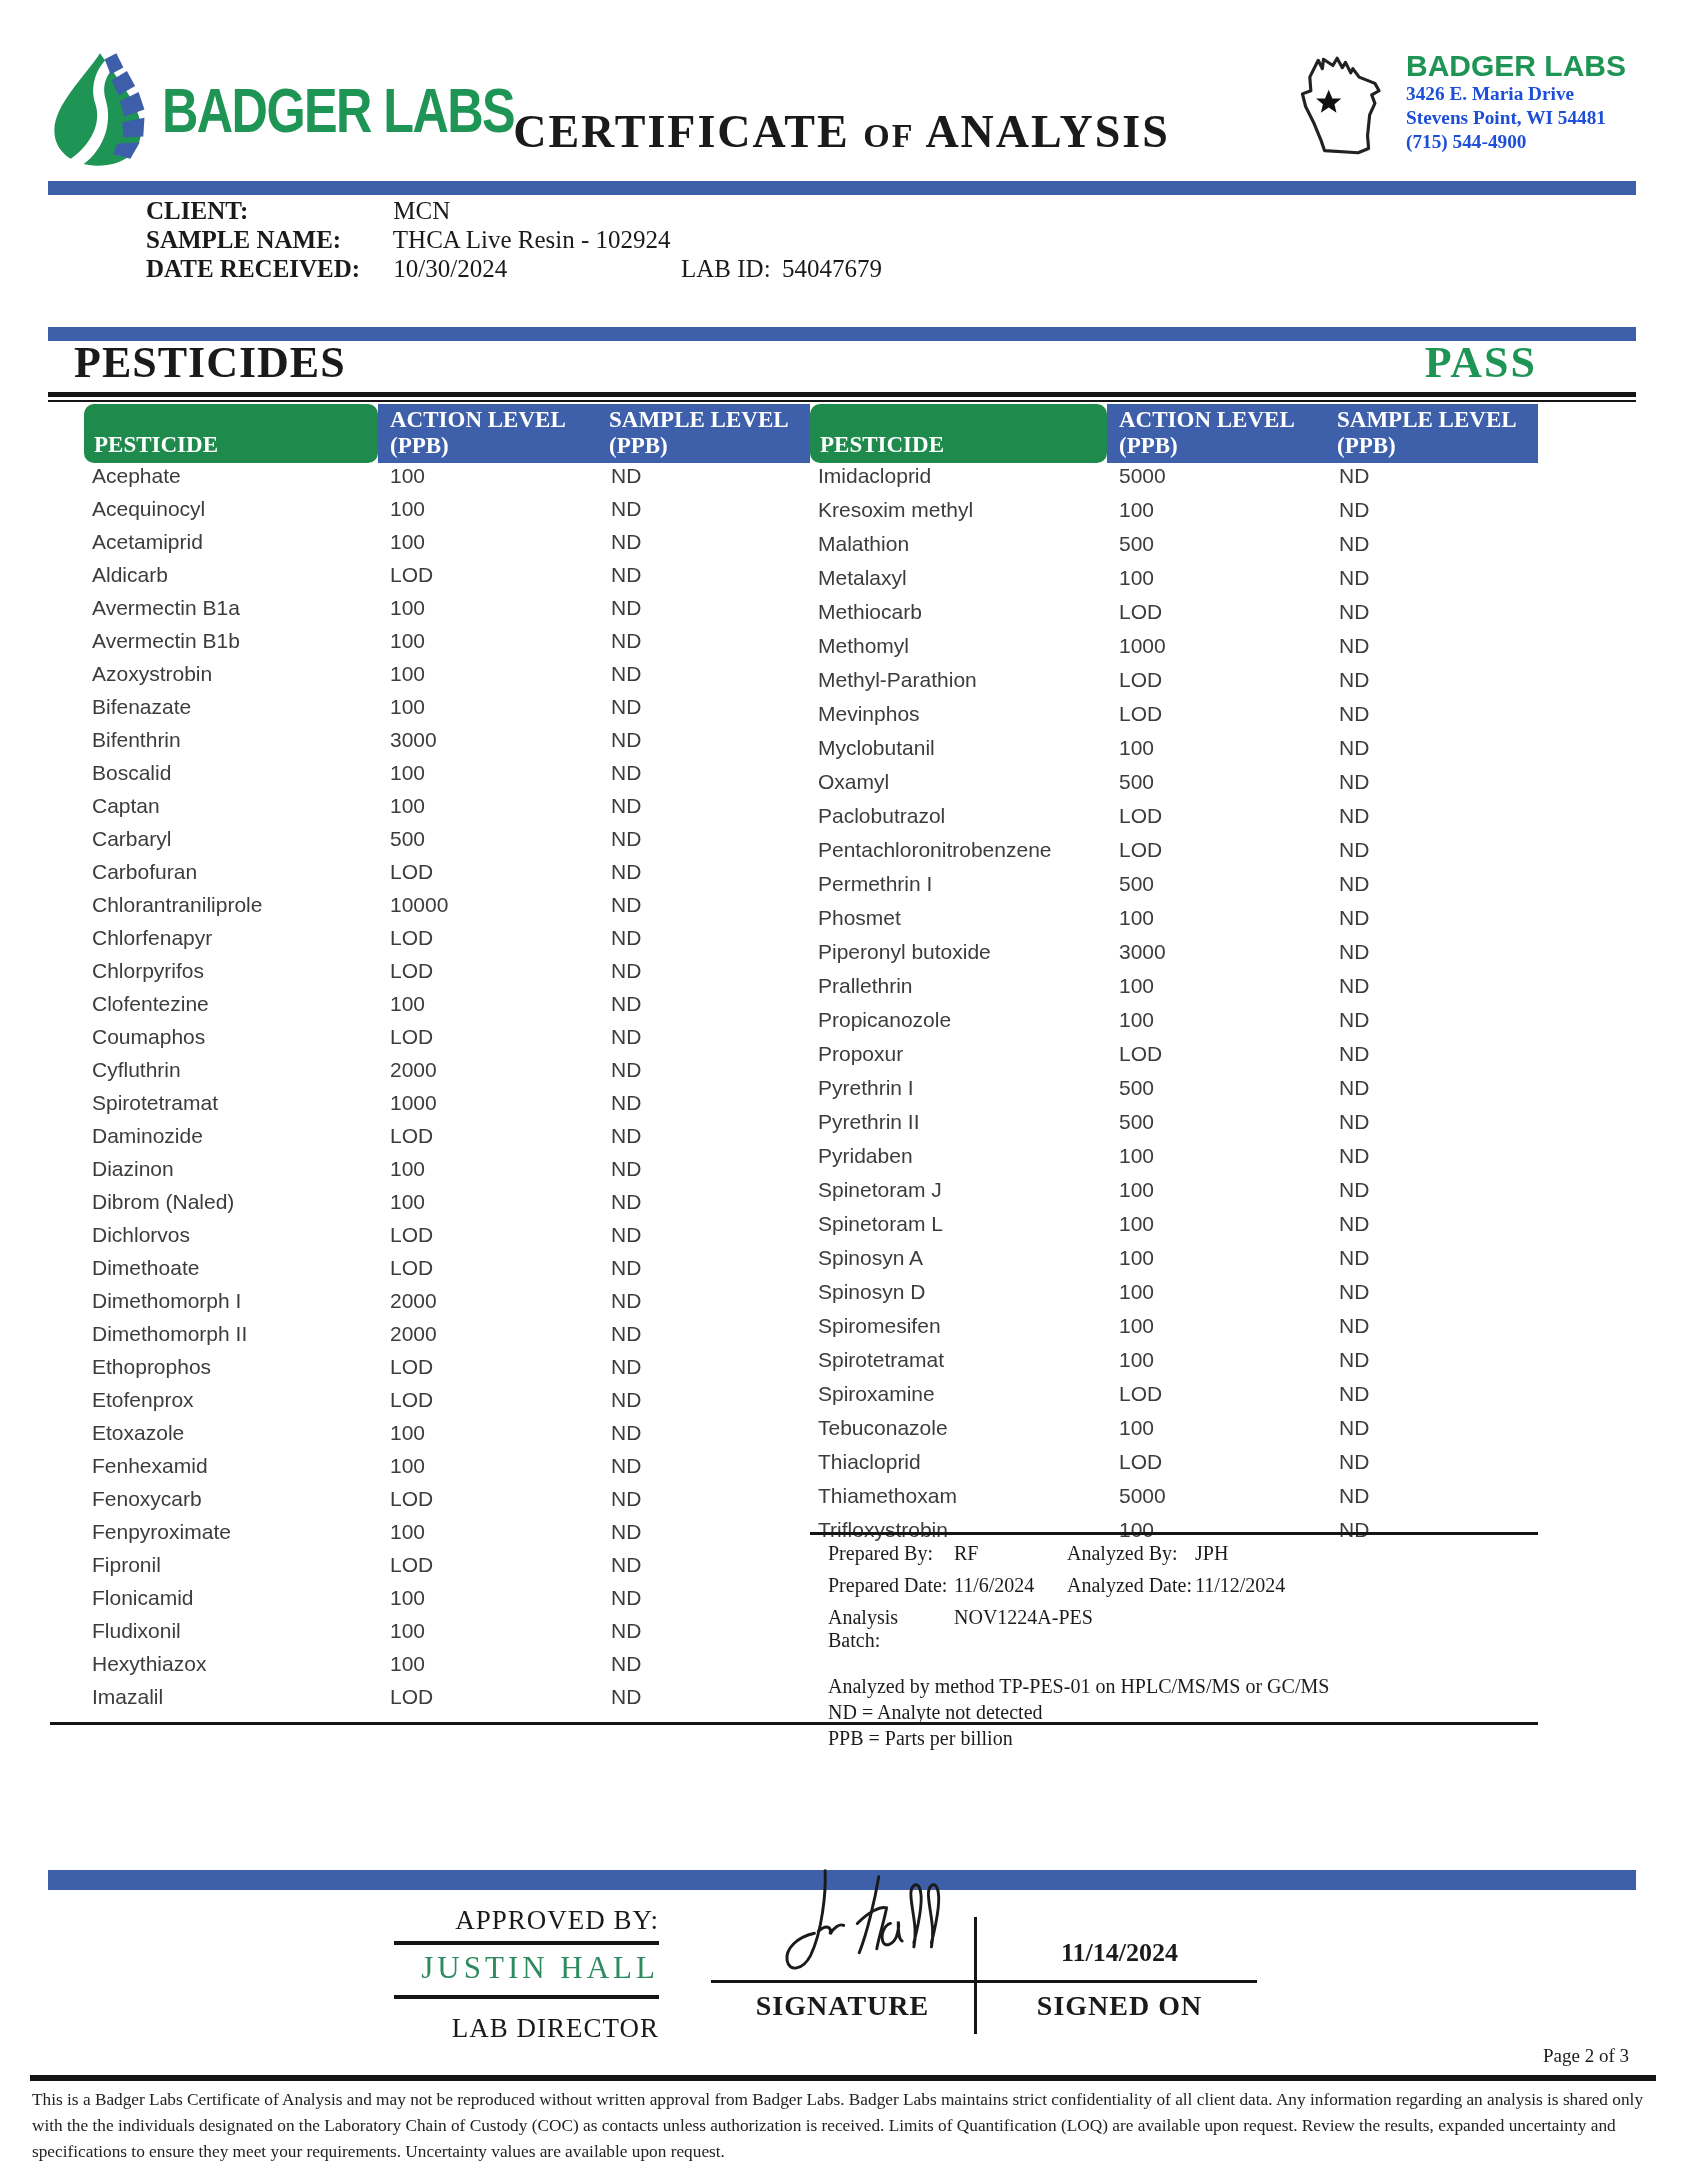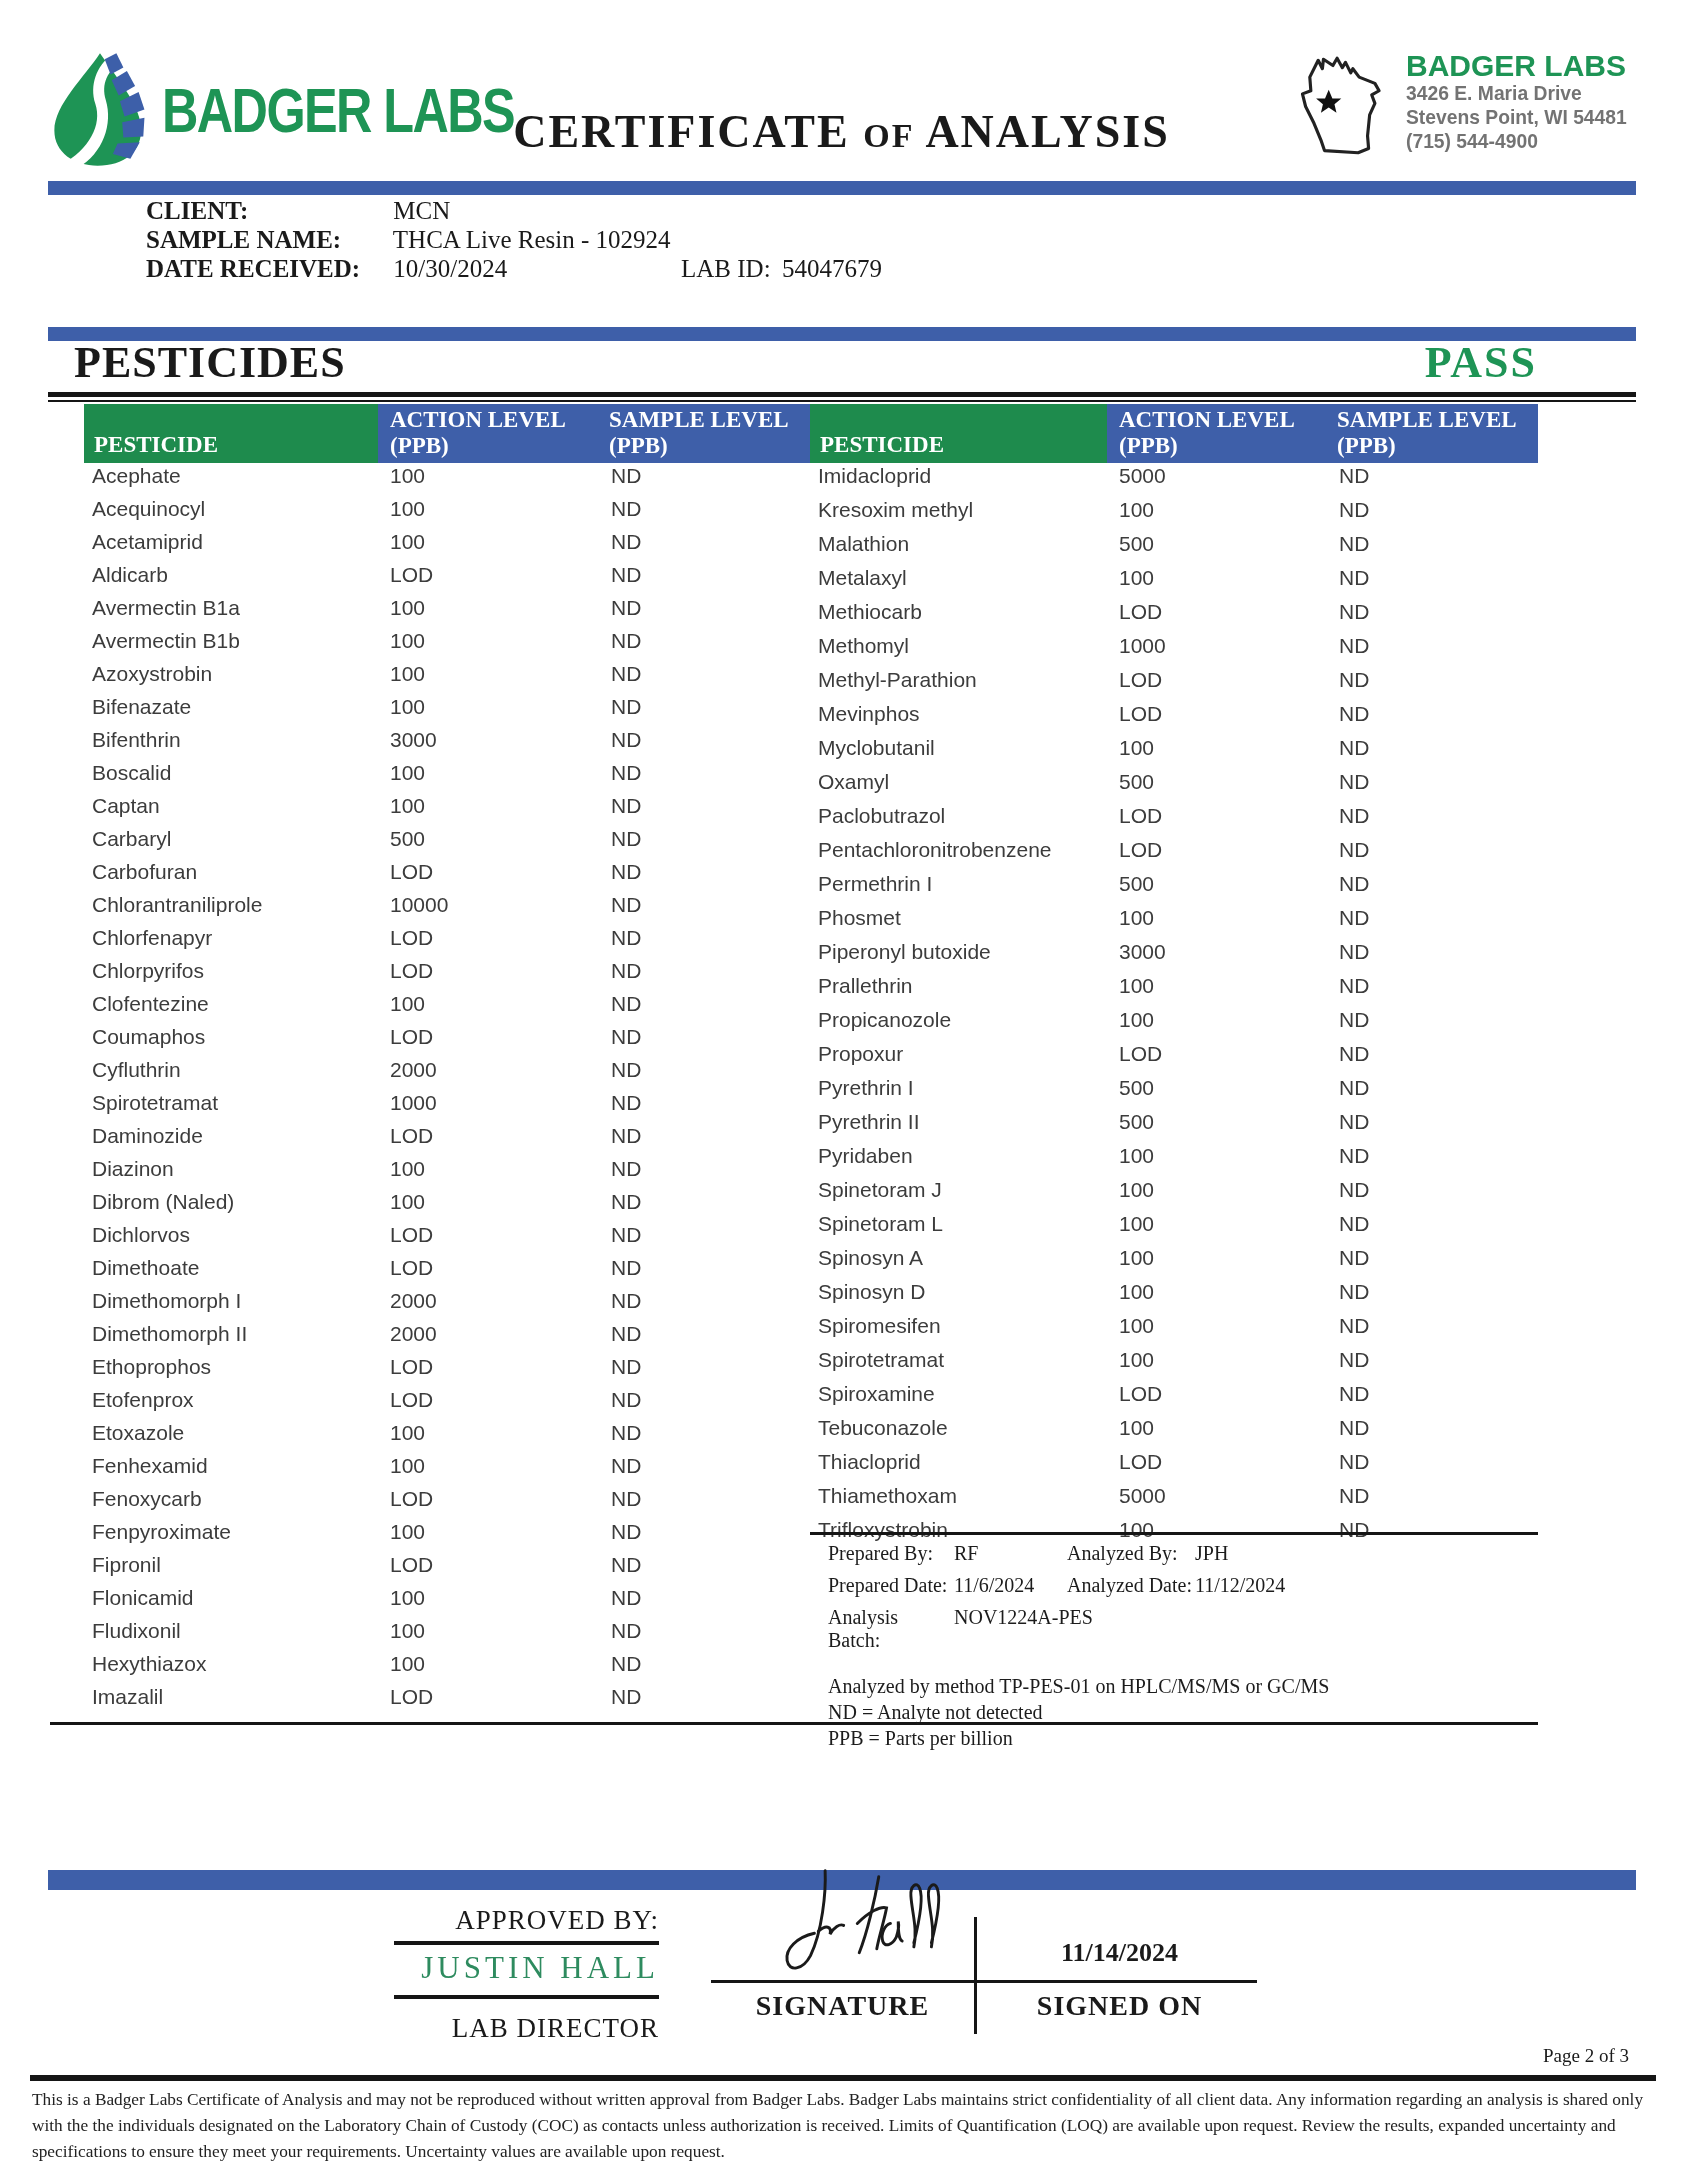--- a/index.html
+++ b/index.html
@@ -10,21 +10,21 @@
   .logo-wrap{position:absolute;left:45px;top:51px;display:flex;align-items:center;}
   .leaf-svg{width:117px;height:117px;}
   .logo-text{font-family:"Liberation Sans",sans-serif;font-weight:bold;font-size:63px;
              color:#1e9455;letter-spacing:-2px;transform:scaleX(.80);transform-origin:left center;white-space:nowrap;}
   .doc-title{position:absolute;left:416px;top:105px;width:851px;text-align:center;
              font-weight:bold;font-size:46px;letter-spacing:2px;white-space:nowrap;}
   .doc-title .of{font-size:34px;}
   .lab-block{position:absolute;left:1293px;top:50px;display:flex;gap:8px;align-items:flex-start;}
   .wi-svg{width:105px;height:113px;flex:none;}
   .lab-name{font-family:"Liberation Sans",sans-serif;font-weight:bold;font-size:30px;color:#1e9455;line-height:32px;}
-  .lab-addr{font-family:Liberation Sans, sans-serif;font-weight:bold;font-size:19.3px;color:#737373;line-height:24px;}
+  .lab-addr{font-family:Liberation Serif, serif;font-weight:bold;font-size:19.3px;color:#1d4ed8;line-height:24px;}
 
   .bar{position:absolute;left:48px;width:1588px;background:#3e5fa9;}
   .bar1{top:181px;height:14px;}
   .bar2{top:327px;height:14px;}
   .bar3{top:1870px;height:20px;}
 
   
   .meta{position:absolute;left:146px;top:197px;font-size:25px;}
   .meta-row{height:29px;position:relative;width:1089px;}
   .meta-label{display:inline-block;width:241px;font-weight:bold;}
@@ -38,21 +38,21 @@
   .rule-b{position:absolute;left:48px;top:400px;width:1588px;height:2px;background:#151515;}
 
   
   .tbl{position:absolute;top:404px;}
   .tbl-left{left:84px;width:726px;}
   .tbl-right{left:810px;width:728px;}
   .tbl-head{display:grid;height:55px;}
   .tbl-left .tbl-head,.tbl-left .row{grid-template-columns:294px 219px 213px;}
   .tbl-right .tbl-head,.tbl-right .row{grid-template-columns:297px 218px 213px;}
   .h-name{background:#1e8b4d;color:#fff;font-weight:bold;font-size:23px;
-          display:flex;align-items:flex-end;padding:0 0 5px 10px;}
+          display:flex;align-items:flex-end;padding:0 0 5px 10px;border-radius:10px;}
   .h-col{background:#3e5fa9;color:#fff;font-weight:bold;font-size:23px;
          display:flex;flex-direction:column;justify-content:space-between;padding:3px 0 4px 12px;}
   .row{display:grid;align-items:center;font-family:"Liberation Sans",sans-serif;
        font-size:21px;color:#3c3c3c;}
   .tbl-left .row{height:33px;}
   .tbl-right .row{height:34px;}
   .c-name{padding-left:8px;white-space:nowrap;}
   .c-act{padding-left:12px;}
   .c-smp{padding-left:14px;}
   .underline-left{position:absolute;left:50px;top:1722px;width:1488px;height:3px;background:#151515;}

